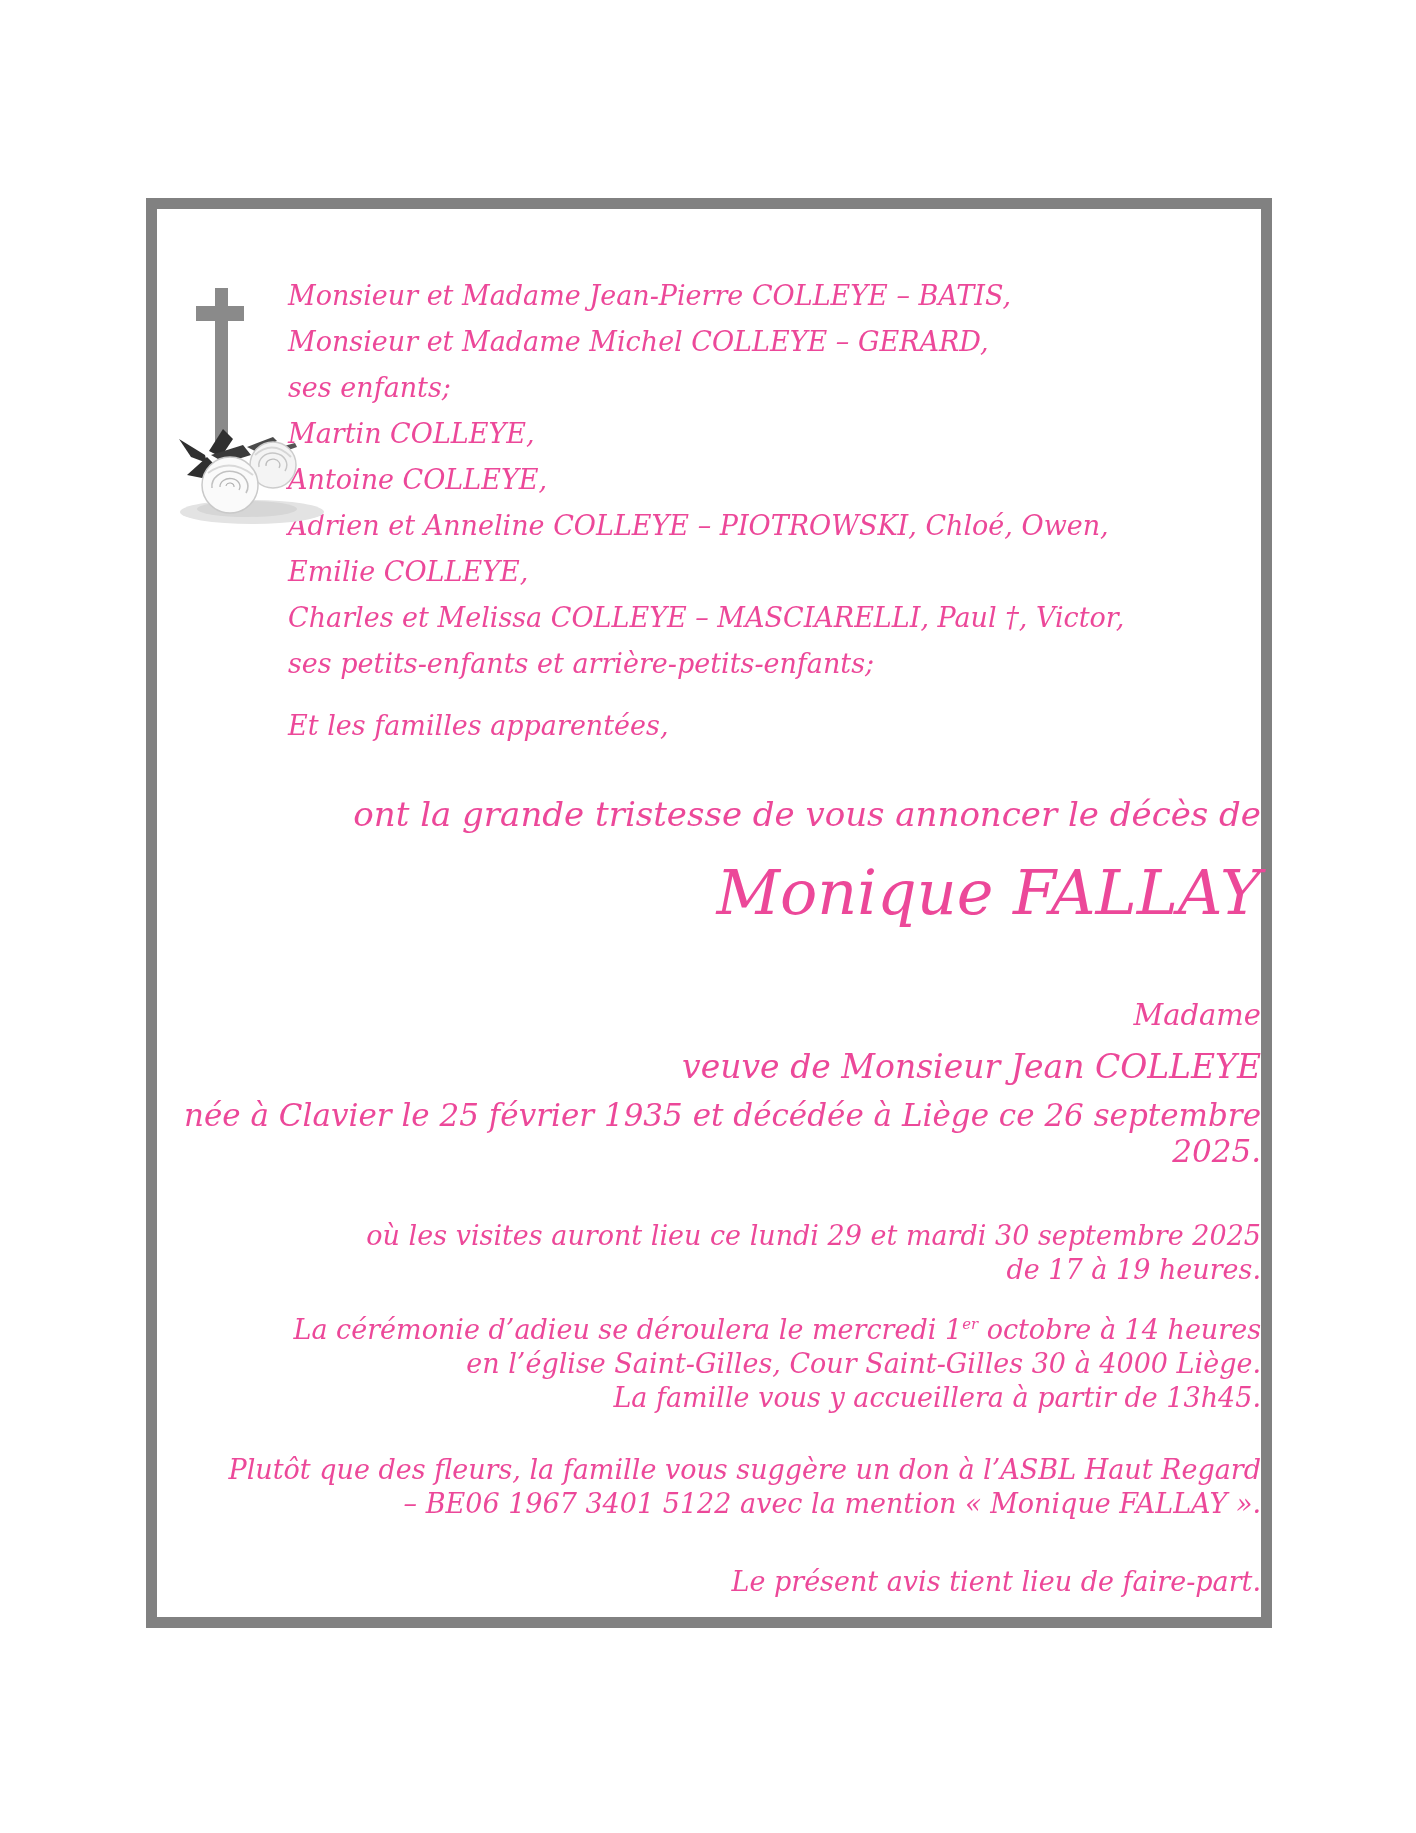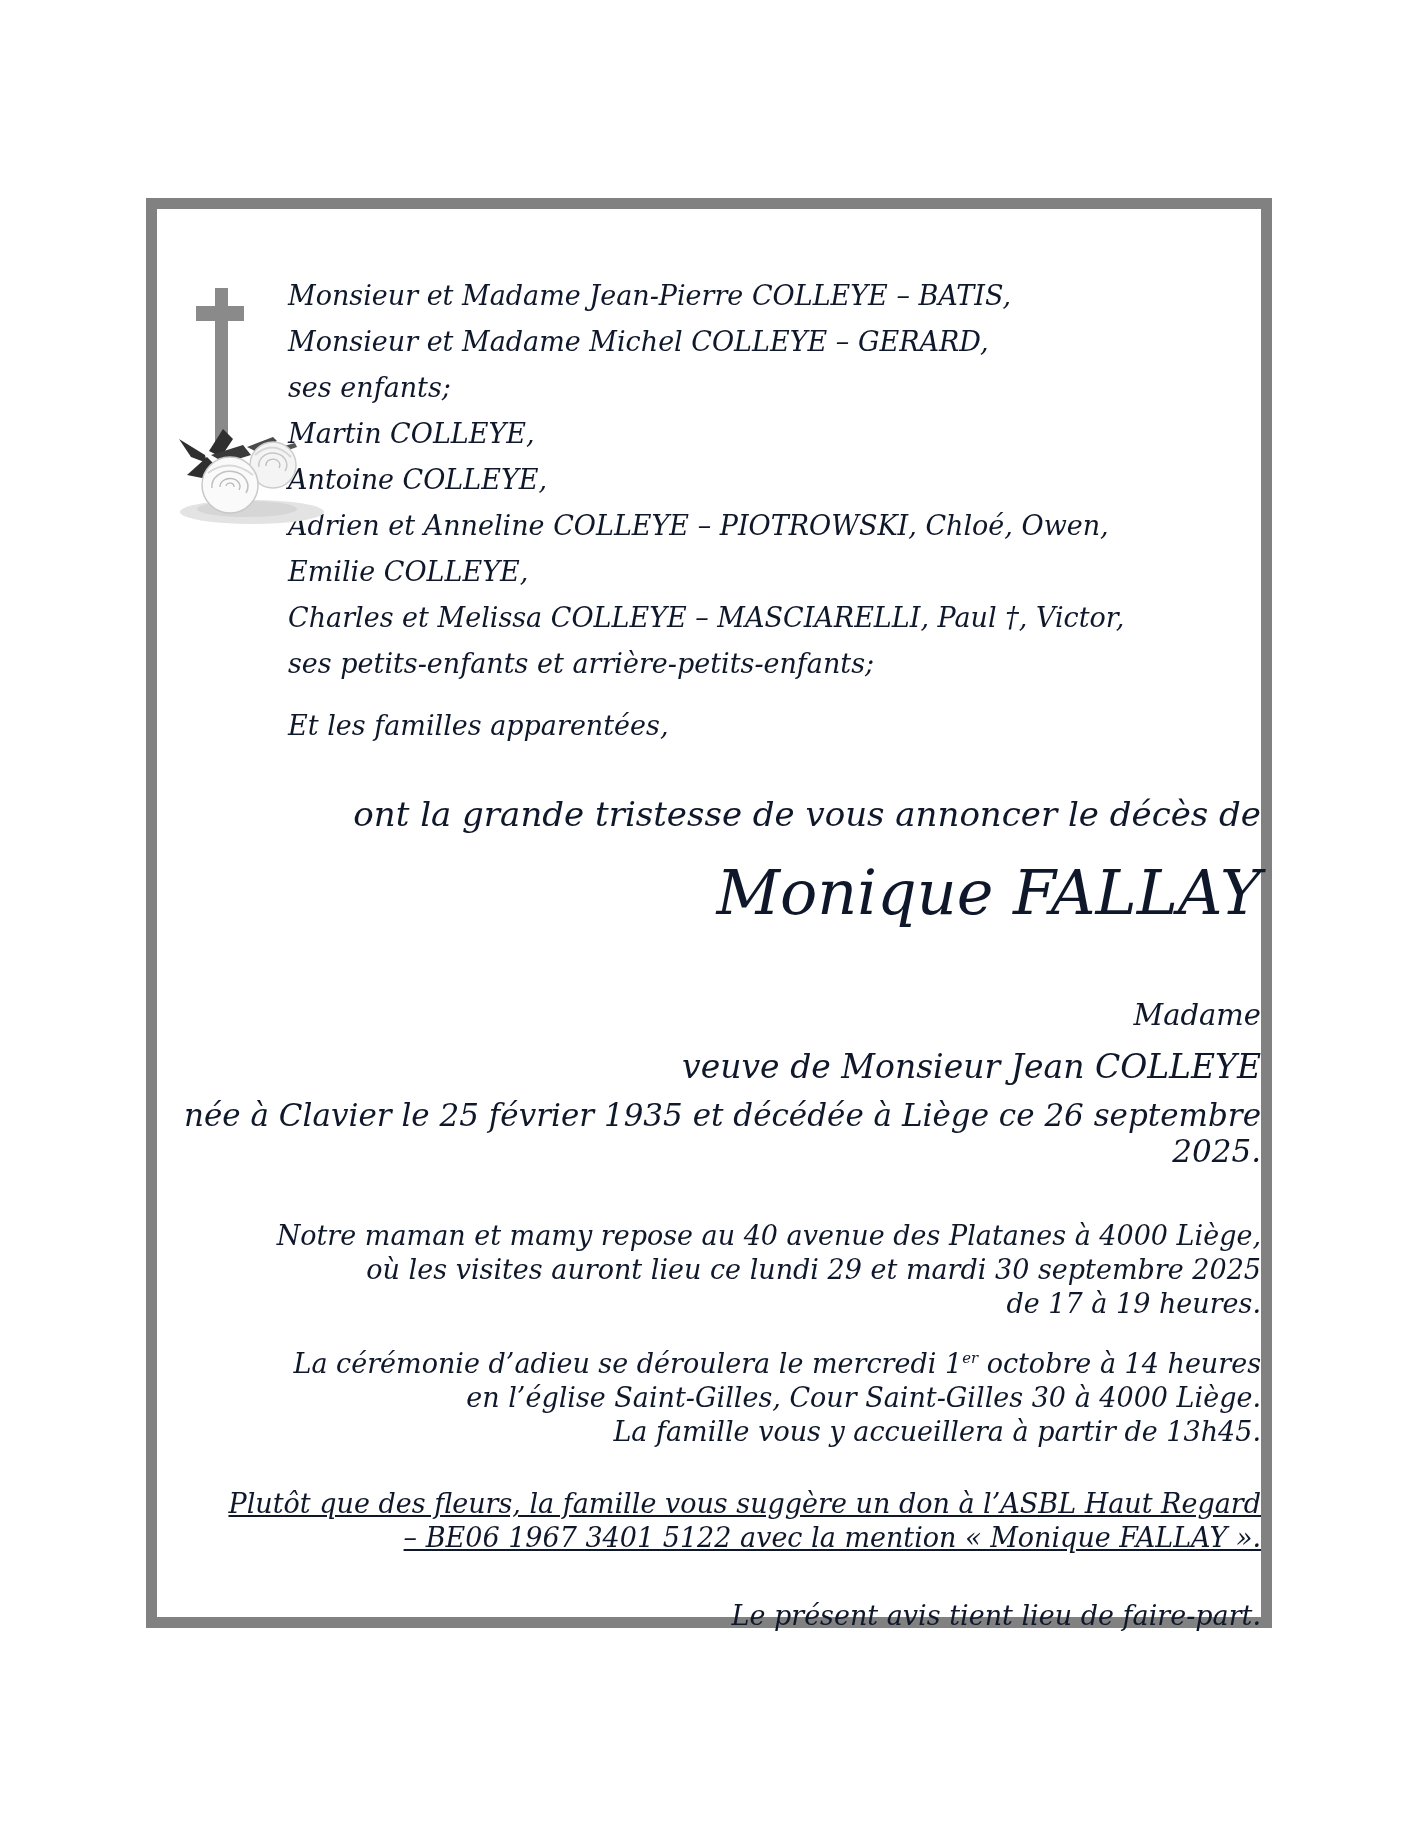--- a/index.html
+++ b/index.html
@@ -10,21 +10,21 @@
     background: #ffffff;
     overflow: hidden;
   }
   .page {
     position: relative;
     width: 1416px;
     height: 1833px;
     background: #ffffff;
     font-family: "DejaVu Serif", "Liberation Serif", serif;
     font-style: italic;
-    color: #0f172a;
+    color: #ec4899;
   }
   .frame {
     position: absolute;
     left: 146px;
     top: 198px;
     width: 1126px;
     height: 1430px;
     border: 11px solid #818181;
     box-sizing: border-box;
     background: #ffffff;
@@ -85,21 +85,21 @@
     margin-top: 8px;
     font-size: 31px;
     line-height: 36px;
   }
   .para {
     font-size: 27px;
     line-height: 34px;
   }
   .para-visits   { margin-top: 50px; }
   .para-ceremony { margin-top: 26px; }
-  .para-donation { margin-top: 38px; text-decoration: underline; }
+  .para-donation { margin-top: 38px; }
   .closing-line  { margin-top: 44px; font-size: 27px; line-height: 34px; }
   sup.ord {
     font-size: 0.55em;
     vertical-align: super;
     line-height: 0;
   }
 </style>
 </head>
 <body>
 
@@ -156,21 +156,20 @@
       </div>
 
       <div class="centered announce">ont la grande tristesse de vous annoncer le décès de</div>
 
       <div class="centered deceased-name">Monique FALLAY</div>
       <div class="centered title-madame">Madame</div>
       <div class="centered widow-line">veuve de Monsieur Jean COLLEYE</div>
       <div class="centered birth-line">née à Clavier le 25 février 1935 et décédée à Liège ce 26 septembre 2025.</div>
 
       <div class="centered para para-visits">
-        <div>Notre maman et mamy repose au 40 avenue des Platanes à 4000 Liège,</div>
         <div>où les visites auront lieu ce lundi 29 et mardi 30 septembre 2025</div>
         <div>de 17 à 19 heures.</div>
       </div>
 
       <div class="centered para para-ceremony">
         <div><span>La cérémonie d’adieu se déroulera le mercredi 1</span><sup class="ord">er</sup><span> octobre à 14 heures</span></div>
         <div>en l’église Saint-Gilles, Cour Saint-Gilles 30 à 4000 Liège.</div>
         <div>La famille vous y accueillera à partir de 13h45.</div>
       </div>
 

